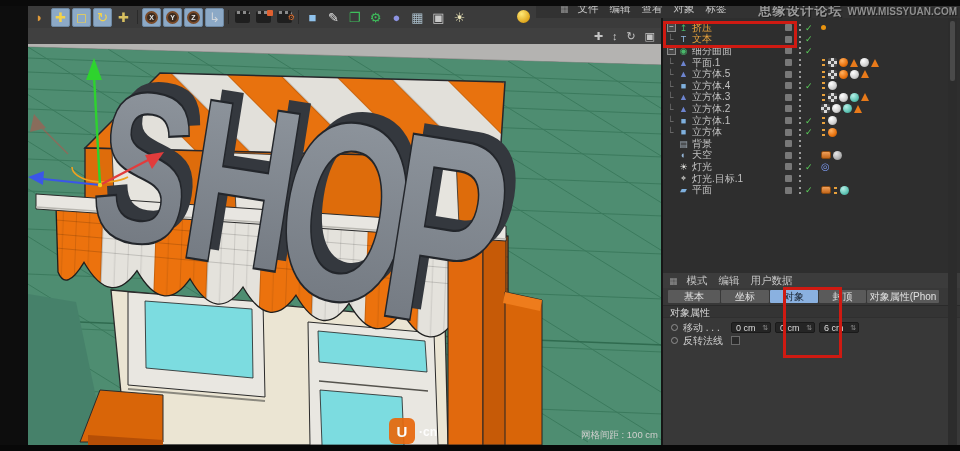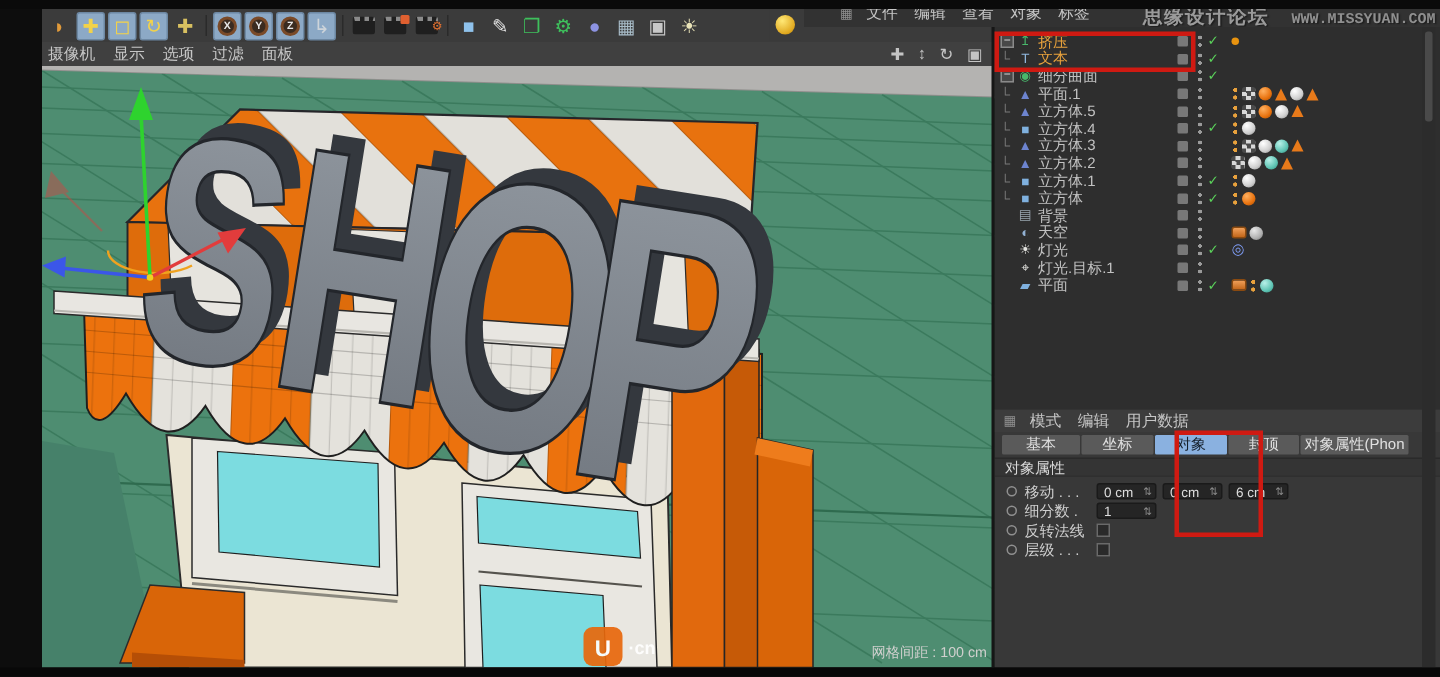--- a/index.html
+++ b/index.html
@@ -27,23 +27,23 @@
   #workplane { position:absolute; left:513px; top:6px; width:21px; height:21px;
     background:#3b3b3b; display:flex; align-items:center; justify-content:center; }
   #workplane .wp { width:13px; height:13px; border-radius:50%;
     background:radial-gradient(circle at 35% 30%, #ffe876, #e0a81e 70%, #9a6a08); }
 
   #right-top-bar { position:absolute; left:536px; top:0; width:424px; height:18px;
     background:#323232; display:flex; align-items:center; }
   #om-menu { display:flex; gap:11px; margin-left:24px; align-items:center; }
   .mitem { font-size:10.5px; color:#c6c6c6; white-space:nowrap; }
   .menu-grid { color:#8f8f8f; font-size:9px; margin-right:-2px; }
-  #watermark { position:absolute; right:3px; top:2px; display:flex; align-items:baseline; gap:15px; }
+  #watermark { position:absolute; right:3px; top:2px; display:flex; align-items:baseline; gap:5px; }
   #wm-cn { font-size:13px; font-weight:bold; color:#9a9a9a; text-shadow:1px 1px 1px #1c1c1c; letter-spacing:1px; }
-  #wm-url { font-size:10px; font-weight:bold; color:#8f8f8f; text-shadow:1px 1px 1px #1c1c1c;font-family:Liberation Mono, monospace; }
+  #wm-url { font-size:10px; font-weight:bold; color:#8f8f8f; text-shadow:1px 1px 1px #1c1c1c; }
 
   #vp-menubar { position:absolute; left:28px; top:28px; width:635px; height:16px;
     background:#404040; display:flex; align-items:center; gap:12px; padding-left:4px; }
   #vp-menu { display:flex; gap:12px; }
   #vp-nav { margin-left:auto; display:flex; gap:9px; padding-right:8px; }
   #vp-nav span { color:#c4c4c4; font-size:11px; }
 
   
   #scene { position:absolute; left:28px; top:44px; width:635px; height:401px; display:block; }
 
@@ -211,27 +211,20 @@
         <span class="mitem">对象</span>
         <span class="mitem">标签</span>
       </div>
   </div>
   <div id="watermark">
     <span id="wm-cn">思缘设计论坛</span>
     <span id="wm-url">WWW.MISSYUAN.COM</span>
   </div>
 
   <div id="vp-menubar">
-    <div id="vp-menu">
-        <span class="mitem">摄像机</span>
-        <span class="mitem">显示</span>
-        <span class="mitem">选项</span>
-        <span class="mitem">过滤</span>
-        <span class="mitem">面板</span>
-      </div>
     <div id="vp-nav">
         <span>✚</span>
         <span>↕</span>
         <span>↻</span>
         <span>▣</span>
       </div>
   </div>
 
   <svg id="scene" viewBox="0 0 635 401">
     <defs>
@@ -624,34 +617,21 @@
             <span>0 cm</span>
             <span class="spin">⇅</span>
           </span>
           <span class="afield">
             <span>6 cm</span>
             <span class="spin">⇅</span>
           </span>
         </div>
         <div class="arow">
           <span class="keydot"></span>
-          <span class="albl">细分数 .</span>
-          <span class="afield">
-            <span>1</span>
-            <span class="spin">⇅</span>
-          </span>
-        </div>
-        <div class="arow">
-          <span class="keydot"></span>
           <span class="albl">反转法线</span>
-          <span class="acheck"></span>
-        </div>
-        <div class="arow">
-          <span class="keydot"></span>
-          <span class="albl">层级 . . .</span>
           <span class="acheck"></span>
         </div>
       </div>
   </div>
 
   <div id="om-scrollbar">
       <div class="thumb"></div>
     </div>
   <div id="panel-divider"></div>
 

